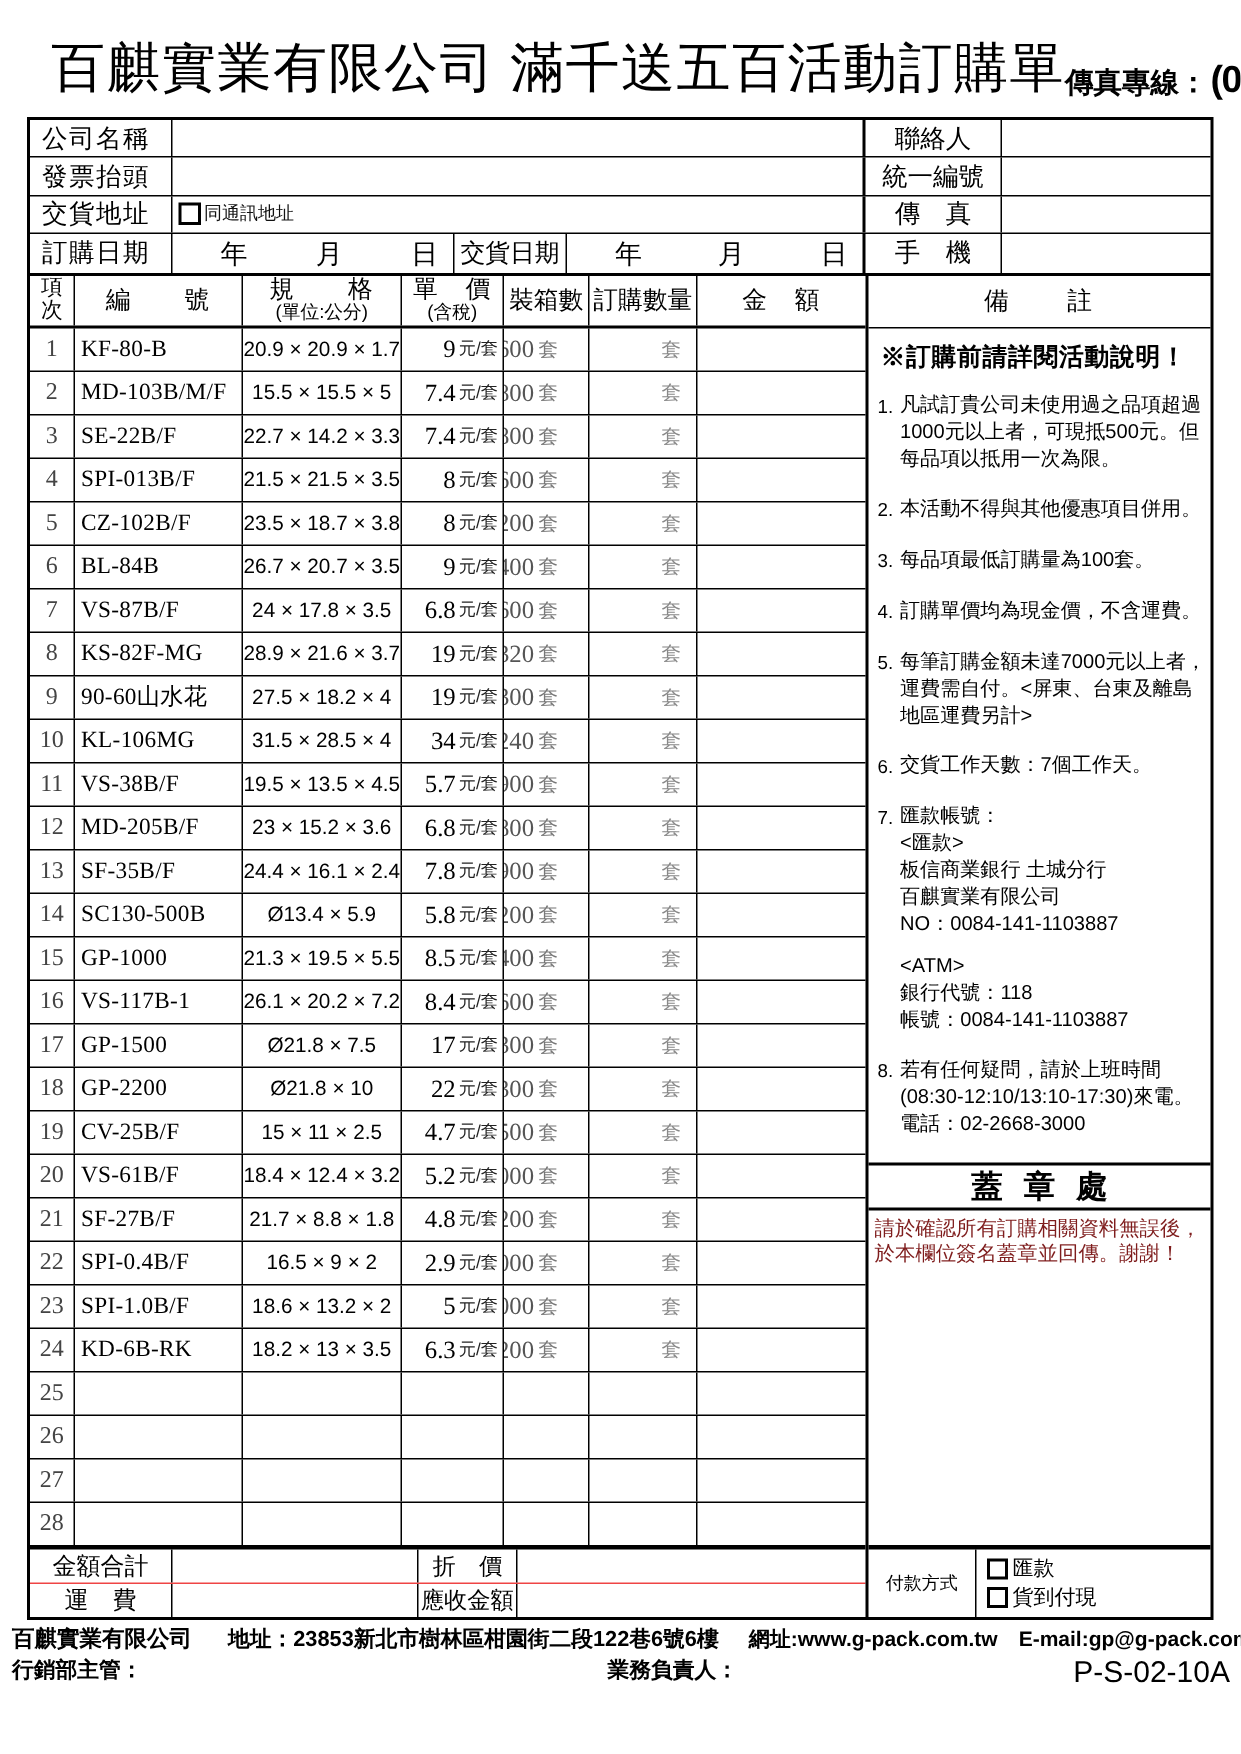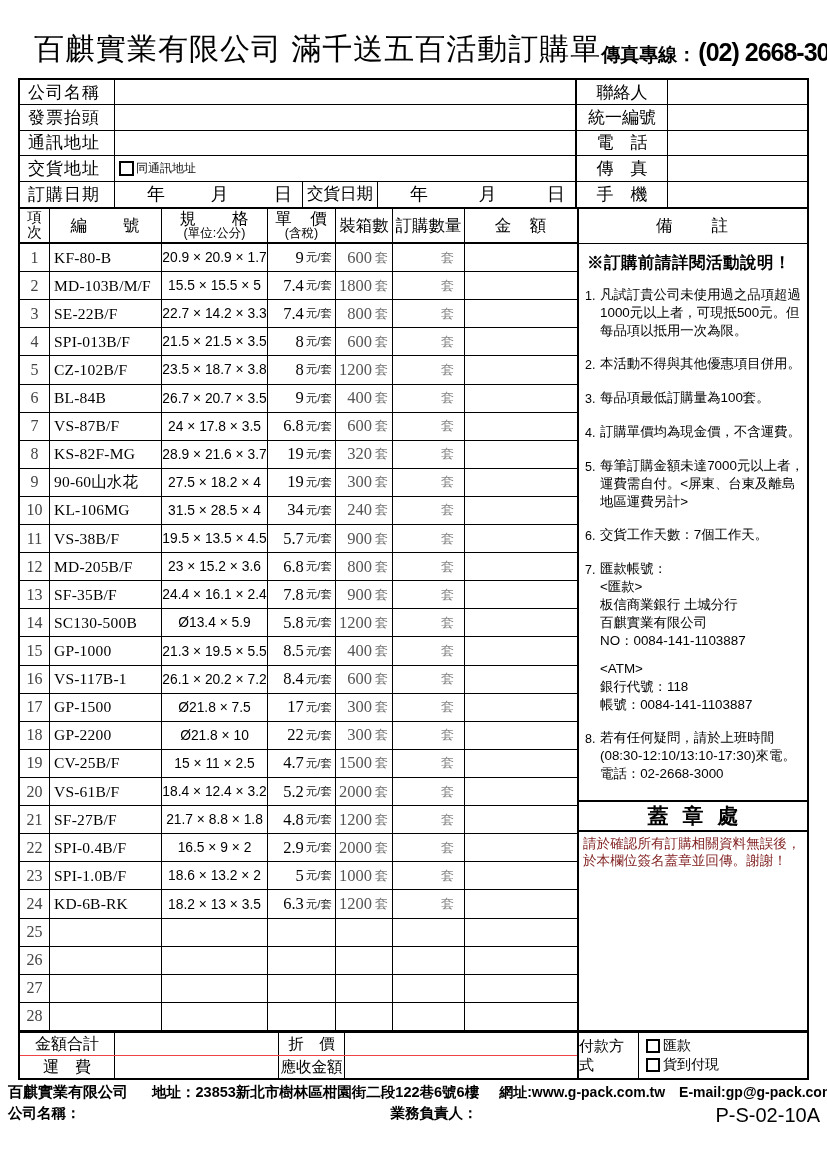--- a/index.html
+++ b/index.html
@@ -3,21 +3,21 @@
 <meta charset="utf-8">
 <style>
   * { margin:0; padding:0; box-sizing:border-box; }
   html,body { background:#fff; }
   body { width:827px; height:1169px; font-family:"Liberation Sans",sans-serif; color:#000; overflow:hidden; }
   .page { position:relative; width:827px; height:1169px; background:#fff; }
 
   
   .header { position:absolute; left:18px; top:8px; width:791px; height:64px;
             display:flex; align-items:flex-end; justify-content:space-between; }
-  .title { font-family:Liberation Sans, sans-serif; font-size:30px; letter-spacing:1px;
+  .title { font-family:Liberation Serif, serif; font-size:36px; letter-spacing:1px;
            white-space:nowrap; padding-left:16px; padding-bottom:2px; }
   .fax { font-weight:bold; white-space:nowrap; display:flex; align-items:baseline; padding-bottom:4px; }
   .fax-label { font-size:19px; }
   .fax-num { font-size:25px; letter-spacing:-1px; margin-left:2px; }
 
   
   .main-box { position:absolute; left:18px; top:78px; width:791px; height:1002px;
               border:2px solid #000; display:flex; flex-direction:column; }
 
   
@@ -58,21 +58,21 @@
   .trow { flex:1; border-bottom:1px solid #000; }
   .trow:last-child { border-bottom:none; }
   .c { border-right:1px solid #000; display:flex; align-items:center; overflow:hidden; }
   .c:last-child { border-right:none; }
   .no { justify-content:center; font-family:"Liberation Serif",serif; font-size:16px; color:#444; }
   .code { padding-left:4px; font-family:"Liberation Serif",serif; font-size:15.5px; letter-spacing:0.2px; }
   .spec { justify-content:center; font-size:13.8px; letter-spacing:0px; }
   .price { justify-content:flex-end; padding-right:3px; }
   .pnum { font-family:"Liberation Serif",serif; font-size:16.5px; }
   .punit { font-size:11.5px; margin-left:2px; color:#222; }
-  .box { justify-content:flex-end; padding-right:4px;align-items:center; }
+  .box { justify-content:flex-end; padding-right:20px;align-items:center; }
   .bnum { font-family:"Liberation Serif",serif; font-size:16.5px; color:#555; }
   .bunit { font-size:13px; margin-left:3px; color:#777; }
   .qty { justify-content:flex-end; padding-right:10px; }
   .qunit { font-size:13px; color:#888; }
 
   
   .totals { flex:none; height:48px; border-top:3px solid #000; display:flex; flex-direction:column; }
   .trow-t { flex:1; display:flex; }
   .trow-t:first-child { border-bottom:1px solid #ef4444; }
   .tl { width:95px; border-right:1px solid #000; display:flex; align-items:center;
@@ -89,22 +89,22 @@
   .note-title { font-size:16.5px; letter-spacing:0.5px; margin:2px 0 12px 2px;font-weight:bold; }
   .note { display:flex; margin-bottom:15px; font-size:13.4px; line-height:18px; }
   .note-num { width:15px; flex:none; font-size:12.5px; padding-top:1px; }
   .note-body { flex:1; min-width:0; }
   .note-line { min-height:10px; }
   .stamp-header { flex:none; height:32px; border-top:2px solid #000; border-bottom:2px solid #000;
                   display:flex; align-items:center; justify-content:center;
                   font-size:21px; font-weight:bold; letter-spacing:14px; padding-left:14px; }
   .stamp-content { flex:1; padding:3px 4px; font-size:13.6px; line-height:17px; color:#7f1d1d; }
   .payment { flex:none; height:48px; border-top:3px solid #000; display:flex; }
-  .pay-label { width:60px; flex:none; border-right:1px solid #000; display:flex;
-               align-items:center; justify-content:center; font-size:15px; }
+  .pay-label { width:72px; flex:none; border-right:1px solid #000; display:flex;
+               align-items:center; justify-content:center; font-size:12px; }
   .pay-opts { flex:1; display:flex; flex-direction:column; justify-content:space-around; padding:3px 0 3px 7px; }
   .pay-opt { display:flex; align-items:center; }
   .pay-box { width:14px; height:14px; border:2px solid #000; background:#fff; flex:none; }
   .pay-name { font-size:14px; margin-left:3px; }
 
   
   .footer { position:absolute; left:8px; top:1083px; width:812px; font-weight:bold; }
   .f-row1 { display:flex; align-items:baseline; white-space:nowrap; }
   .f-company { font-size:15px; }
   .f-addr { font-size:14.5px; margin-left:24px; }
@@ -134,26 +134,20 @@
       <div class="info-row">
         <div class="cell ilabel">公司名稱</div>
         <div class="cell iinput"></div>
         <div class="cell rlabel">聯絡人</div>
         <div class="cell rinput"></div>
       </div>
       <div class="info-row">
         <div class="cell ilabel">發票抬頭</div>
         <div class="cell iinput"></div>
         <div class="cell rlabel">統一編號</div>
-        <div class="cell rinput"></div>
-      </div>
-      <div class="info-row">
-        <div class="cell ilabel">通訊地址</div>
-        <div class="cell iinput"></div>
-        <div class="cell rlabel">電　話</div>
         <div class="cell rinput"></div>
       </div>
       <div class="info-row">
         <div class="cell ilabel">交貨地址</div>
         <div class="cell iinput chk-wrap">
           <span class="chkbox"></span>
           <span class="chk-label">同通訊地址</span>
         </div>
         <div class="cell rlabel">傳　真</div>
         <div class="cell rinput"></div>
@@ -780,18 +774,18 @@
   </div>
 
   <div class="footer">
     <div class="f-row1">
       <span class="f-company">百麒實業有限公司</span>
       <span class="f-addr">地址：23853新北市樹林區柑園街二段122巷6號6樓</span>
       <span class="f-web">網址:www.g-pack.com.tw</span>
       <span class="f-mail">E-mail:gp@g-pack.com.tw</span>
     </div>
     <div class="f-row2">
-      <span class="f-mgr">公司名稱：</span>
+      <span class="f-mgr">行銷部主管：</span>
       <span class="f-sales">業務負責人：</span>
       <span class="f-code">P-S-02-10A</span>
     </div>
   </div>
 </div>
 
 </body></html>

